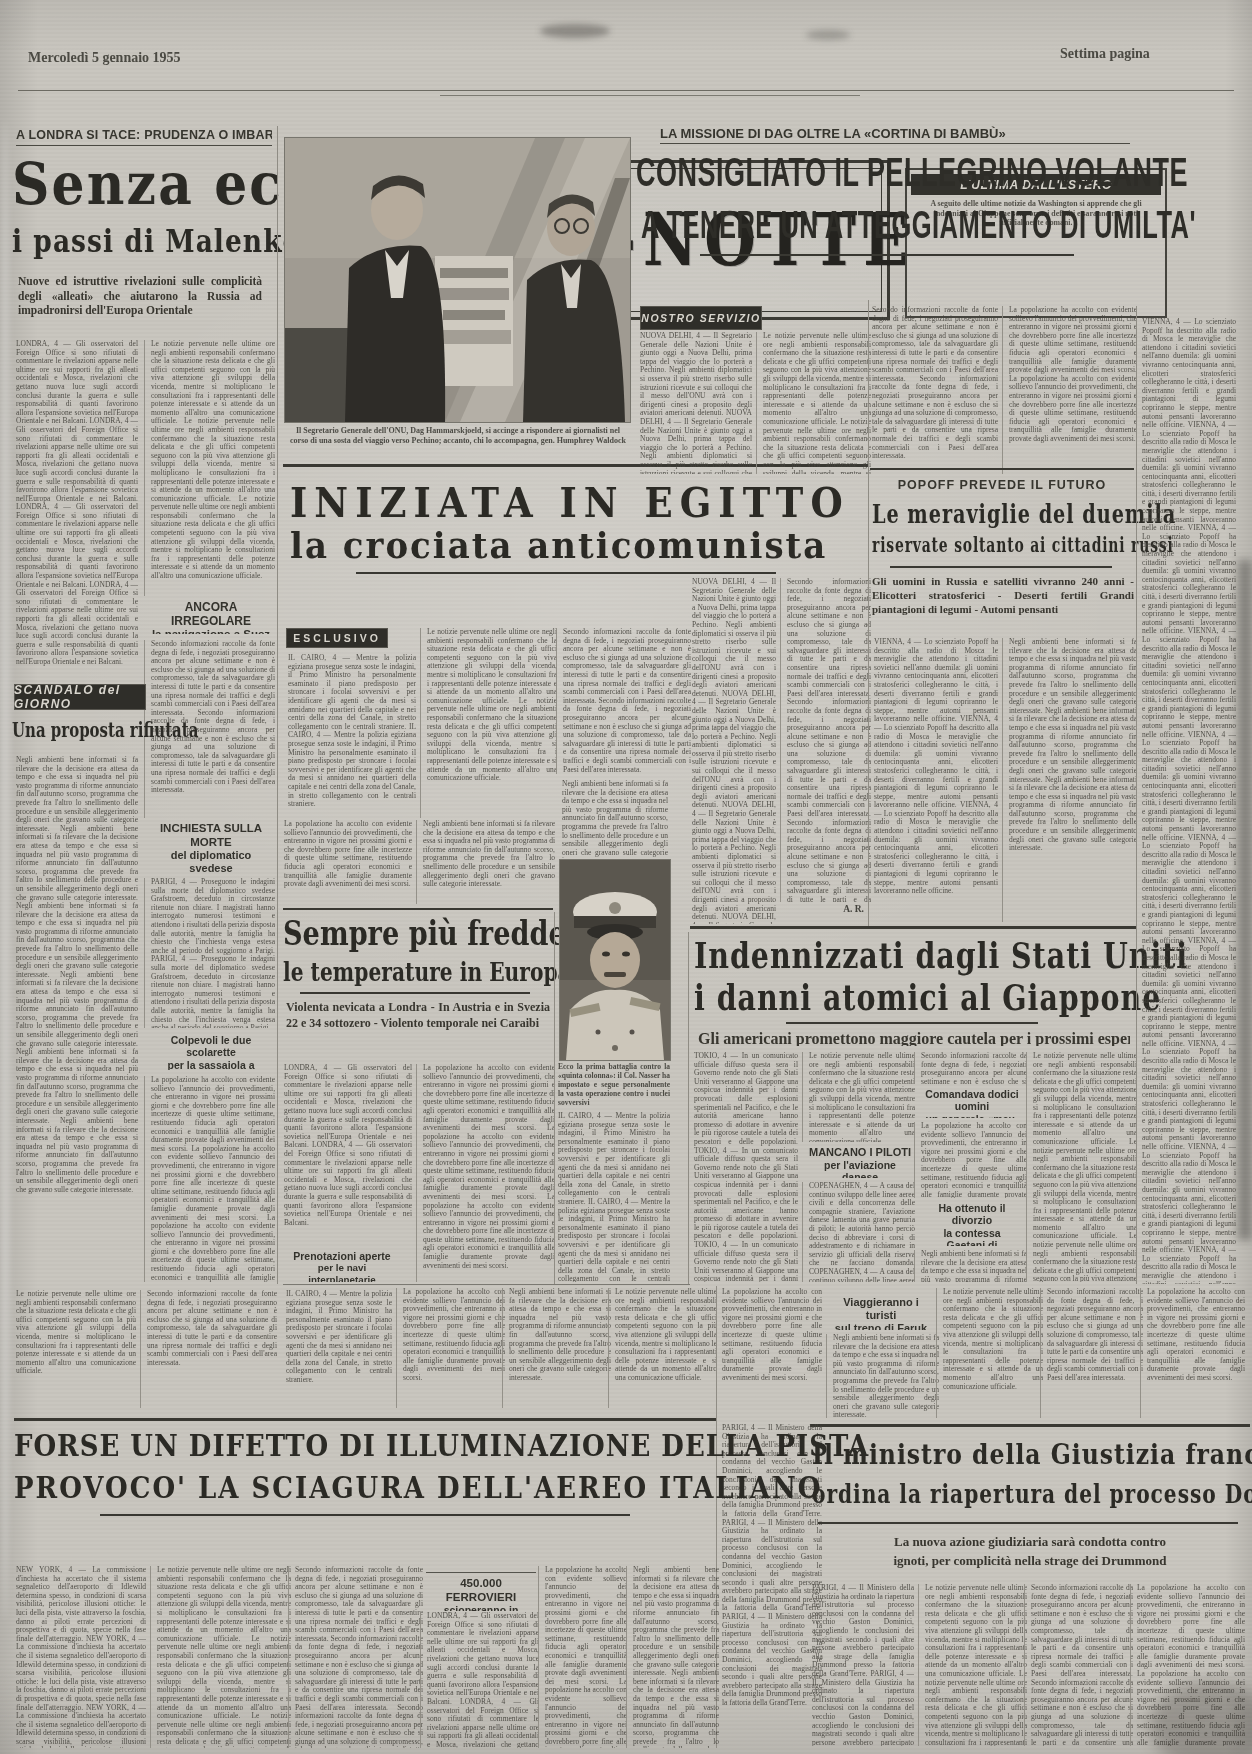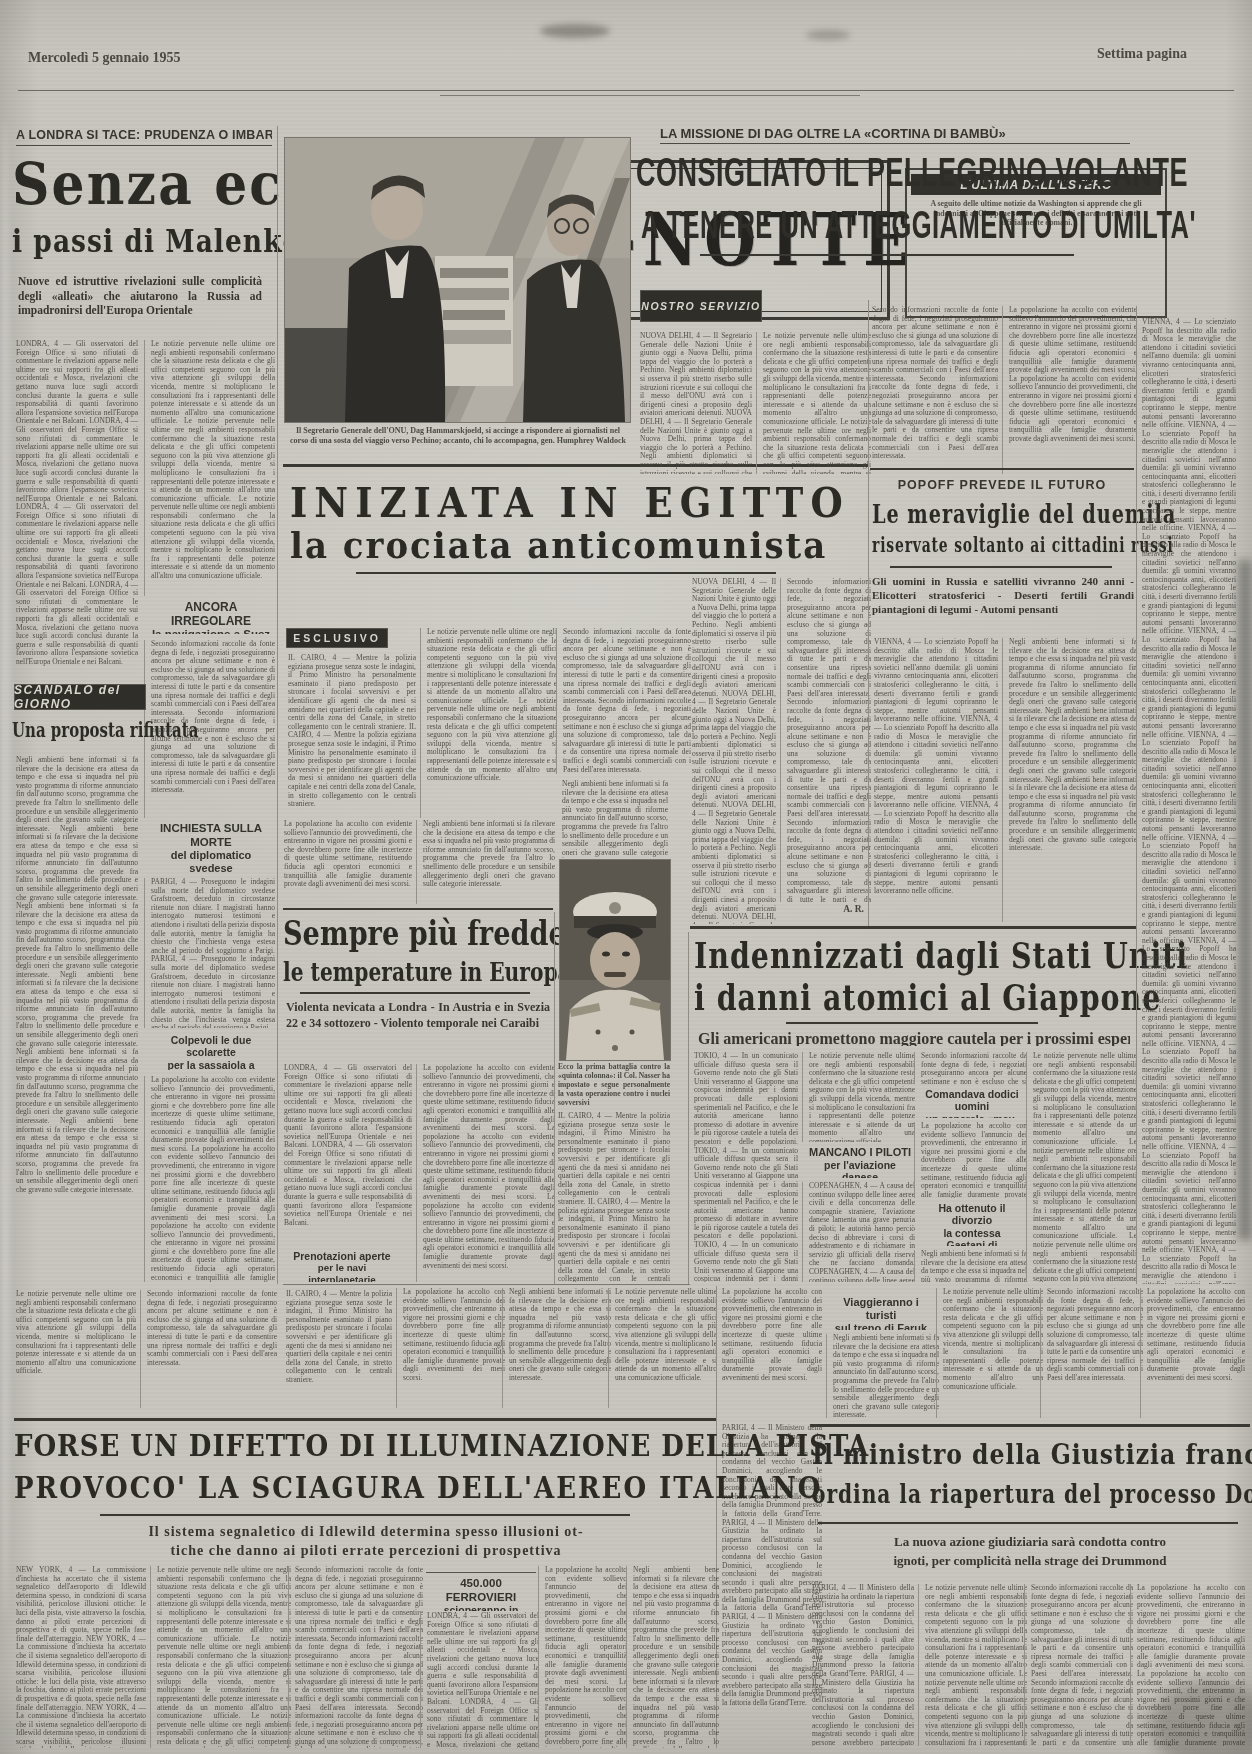--- a/index.html
+++ b/index.html
@@ -36,21 +36,21 @@
       font:bold italic 12px "Liberation Sans",sans-serif;letter-spacing:.5px;}
   .newsbox .txt{margin:2px 8px;font:bold 7.8px/9.6px "Liberation Serif",serif;color:#504e47;text-align:center;filter:blur(.2px);}
   .smudge{position:absolute;border-radius:50%;filter:blur(3px);}
 </style>
 </head>
 <body>
 
 <div id="paper">
 
   <div class="abs" style="left:28px;top:50px;width:320px;height:20px;font:bold 14px 'Liberation Serif',serif;color:#4b4a43;filter:blur(.3px);">Mercoledì 5 gennaio 1955</div>
-  <div class="abs" style="left:1060px;top:46px;width:164px;height:20px;font:bold 14px 'Liberation Serif',serif;color:#4b4a43;text-align:center;filter:blur(.3px);">Settima pagina</div>
+  <div class="abs" style="left:1060px;top:46px;width:164px;height:20px;font:bold 14px 'Liberation Serif',serif;color:#4b4a43;text-align:left;filter:blur(.3px);">Settima pagina</div>
   <div class="hrule" style="left:18px;top:90px;width:1216px;height:1px;background:#6c6a62;"></div>
   <div class="hrule" style="left:440px;top:95px;width:420px;height:1px;background:#7c7a72;"></div>
 
 
   <div class="abs" style="left:312px;top:160px;width:572px;height:154px;border:3px solid #3b3a34;outline:1px solid #3b3a34;outline-offset:-9px;display:flex;align-items:center;justify-content:center;background:rgba(255,255,255,.05);">
     <div style="font-family:'DejaVu Serif',serif;font-weight:bold;font-size:58px;letter-spacing:7px;color:#24231f;transform:scale(1.02,1.25);white-space:nowrap;text-shadow:1px 1px 0 rgba(0,0,0,.2);">SECOLO-NOTTE</div>
   </div>
 
   <div class="newsbox" style="left:905px;top:168px;width:258px;height:146px;">
     <div class="bar">L'ULTIMA DALL'ESTERO</div>
@@ -123,21 +123,21 @@
     </svg>
   </div>
   <div class="abs" style="left:287px;top:426px;width:342px;height:32px;font:bold 8px/10px 'Liberation Serif',serif;color:#4b4a44;text-align:center;overflow:hidden;filter:blur(.2px);">Il Segretario Generale dell'ONU, Dag Hammarskjoeld, si accinge a rispondere ai giornalisti nel corso di una sosta del viaggio verso Pechino; accanto, chi lo accompagna, gen. Humphrey Waldock</div>
 
   <div class="hrule" style="left:283px;top:464px;width:585px;height:3px;"></div>
 
   <div class="abs" style="left:660px;top:126px;width:470px;height:17px;font:bold 13px 'Liberation Sans',sans-serif;color:#36352e;text-align:left;border-bottom:1px solid #4a4942;white-space:nowrap;overflow:hidden;">LA MISSIONE DI DAG OLTRE LA «CORTINA DI BAMBÙ»</div>
   <div class="sanshead" style="left:636px;top:150px;width:502px;font-size:27px;transform:scale(1.0,1.5);transform-origin:center top;letter-spacing:.5px;">CONSIGLIATO IL PELLEGRINO VOLANTE</div>
   <div class="sanshead" style="left:636px;top:202px;width:502px;font-size:26px;transform:scale(.98,1.5);transform-origin:center top;letter-spacing:.5px;">A TENERE UN ATTEGGIAMENTO DI UMILTA'</div>
   <div class="hrule" style="left:700px;top:254px;width:374px;height:2px;"></div>
-  <div class="tag" style="left:640px;top:290px;width:122px;height:32px;font-size:10.5px;">NOSTRO SERVIZIO</div>
+  <div class="tag" style="left:640px;top:306px;width:122px;height:24px;font-size:10.5px;">NOSTRO SERVIZIO</div>
 
   <div class="col" style="left:640px;top:332px;width:112px;height:142px;">NUOVA DELHI, 4 — Il Segretario Generale delle Nazioni Unite è giunto oggi a Nuova Delhi, prima tappa del viaggio che lo porterà a Pechino. Negli ambienti diplomatici si osserva il più stretto riserbo sulle istruzioni ricevute e sui colloqui che il messo dell'ONU avrà con i dirigenti cinesi a proposito degli aviatori americani detenuti.  NUOVA DELHI, 4 — Il Segretario Generale delle Nazioni Unite è giunto oggi a Nuova Delhi, prima tappa del viaggio che lo porterà a Pechino. Negli ambienti diplomatici si osserva il più stretto riserbo sulle istruzioni ricevute e sui colloqui che il messo dell'ONU avrà con i dirigenti cinesi a proposito degli aviatori americani detenuti.</div>
   <div class="col rl" style="left:756px;top:332px;width:108px;height:142px;">Le notizie pervenute nelle ultime ore negli ambienti responsabili confermano che la situazione resta delicata e che gli uffici competenti seguono con la più viva attenzione gli sviluppi della vicenda, mentre si moltiplicano le consultazioni fra i rappresentanti delle potenze interessate e si attende da un momento all'altro una comunicazione ufficiale.  Le notizie pervenute nelle ultime ore negli ambienti responsabili confermano che la situazione resta delicata e che gli uffici competenti seguono con la più viva attenzione gli sviluppi della vicenda, mentre si moltiplicano le consultazioni fra i rappresentanti delle potenze interessate e si attende da un momento all'altro una comunicazione ufficiale.</div>
   <div class="col" style="left:872px;top:306px;width:126px;height:168px;">Secondo informazioni raccolte da fonte degna di fede, i negoziati proseguiranno ancora per alcune settimane e non è escluso che si giunga ad una soluzione di compromesso, tale da salvaguardare gli interessi di tutte le parti e da consentire una ripresa normale dei traffici e degli scambi commerciali con i Paesi dell'area interessata.  Secondo informazioni raccolte da fonte degna di fede, i negoziati proseguiranno ancora per alcune settimane e non è escluso che si giunga ad una soluzione di compromesso, tale da salvaguardare gli interessi di tutte le parti e da consentire una ripresa normale dei traffici e degli scambi commerciali con i Paesi dell'area interessata.</div>
   <div class="col rl" style="left:1002px;top:306px;width:128px;height:168px;">La popolazione ha accolto con evidente sollievo l'annuncio dei provvedimenti, che entreranno in vigore nei prossimi giorni e che dovrebbero porre fine alle incertezze di queste ultime settimane, restituendo fiducia agli operatori economici e tranquillità alle famiglie duramente provate dagli avvenimenti dei mesi scorsi.  La popolazione ha accolto con evidente sollievo l'annuncio dei provvedimenti, che entreranno in vigore nei prossimi giorni e che dovrebbero porre fine alle incertezze di queste ultime settimane, restituendo fiducia agli operatori economici e tranquillità alle famiglie duramente provate dagli avvenimenti dei mesi scorsi.</div>
 
   <div class="col" style="left:692px;top:578px;width:84px;height:346px;">NUOVA DELHI, 4 — Il Segretario Generale delle Nazioni Unite è giunto oggi a Nuova Delhi, prima tappa del viaggio che lo porterà a Pechino. Negli ambienti diplomatici si osserva il più stretto riserbo sulle istruzioni ricevute e sui colloqui che il messo dell'ONU avrà con i dirigenti cinesi a proposito degli aviatori americani detenuti.  NUOVA DELHI, 4 — Il Segretario Generale delle Nazioni Unite è giunto oggi a Nuova Delhi, prima tappa del viaggio che lo porterà a Pechino. Negli ambienti diplomatici si osserva il più stretto riserbo sulle istruzioni ricevute e sui colloqui che il messo dell'ONU avrà con i dirigenti cinesi a proposito degli aviatori americani detenuti.  NUOVA DELHI, 4 — Il Segretario Generale delle Nazioni Unite è giunto oggi a Nuova Delhi, prima tappa del viaggio che lo porterà a Pechino. Negli ambienti diplomatici si osserva il più stretto riserbo sulle istruzioni ricevute e sui colloqui che il messo dell'ONU avrà con i dirigenti cinesi a proposito degli aviatori americani detenuti.  NUOVA DELHI, 4 — Il Segretario Generale delle Nazioni Unite è giunto oggi a Nuova Delhi, prima tappa del viaggio che lo porterà a Pechino. Negli ambienti diplomatici si osserva il più stretto riserbo sulle istruzioni ricevute e sui colloqui che il messo dell'ONU avrà con i dirigenti cinesi a proposito degli aviatori americani detenuti.</div>
   <div class="col rl" style="left:780px;top:578px;width:84px;height:324px;">Secondo informazioni raccolte da fonte degna di fede, i negoziati proseguiranno ancora per alcune settimane e non è escluso che si giunga ad una soluzione di compromesso, tale da salvaguardare gli interessi di tutte le parti e da consentire una ripresa normale dei traffici e degli scambi commerciali con i Paesi dell'area interessata.  Secondo informazioni raccolte da fonte degna di fede, i negoziati proseguiranno ancora per alcune settimane e non è escluso che si giunga ad una soluzione di compromesso, tale da salvaguardare gli interessi di tutte le parti e da consentire una ripresa normale dei traffici e degli scambi commerciali con i Paesi dell'area interessata.  Secondo informazioni raccolte da fonte degna di fede, i negoziati proseguiranno ancora per alcune settimane e non è escluso che si giunga ad una soluzione di compromesso, tale da salvaguardare gli interessi di tutte le parti e da consentire una ripresa normale dei traffici e degli scambi commerciali con i Paesi dell'area interessata.  Secondo informazioni raccolte da fonte degna di fede, i negoziati proseguiranno ancora per alcune settimane e non è escluso che si giunga ad una soluzione di compromesso, tale da salvaguardare gli interessi di tutte le parti e da consentire una ripresa normale dei traffici e degli scambi commerciali con i Paesi dell'area interessata.</div>
   <div class="abs" style="left:780px;top:904px;width:84px;height:14px;font:bold 9.5px 'Liberation Serif',serif;color:#44433d;text-align:right;">A. R.</div>
 
@@ -264,24 +264,20 @@
   </div>
   <div class="col" style="left:812px;top:1584px;width:102px;height:162px;">PARIGI, 4 — Il Ministero della Giustizia ha ordinato la riapertura dell'istruttoria sul processo conclusosi con la condanna del vecchio Gaston Dominici, accogliendo le conclusioni dei magistrati secondo i quali altre persone avrebbero partecipato alla strage della famiglia Drummond presso la fattoria della Grand'Terre.  PARIGI, 4 — Il Ministero della Giustizia ha ordinato la riapertura dell'istruttoria sul processo conclusosi con la condanna del vecchio Gaston Dominici, accogliendo le conclusioni dei magistrati secondo i quali altre persone avrebbero partecipato alla strage della famiglia Drummond presso la fattoria della Grand'Terre.</div>
   <div class="col rl" style="left:918px;top:1584px;width:102px;height:162px;">Le notizie pervenute nelle ultime ore negli ambienti responsabili confermano che la situazione resta delicata e che gli uffici competenti seguono con la più viva attenzione gli sviluppi della vicenda, mentre si moltiplicano le consultazioni fra i rappresentanti delle potenze interessate e si attende da un momento all'altro una comunicazione ufficiale.  Le notizie pervenute nelle ultime ore negli ambienti responsabili confermano che la situazione resta delicata e che gli uffici competenti seguono con la più viva attenzione gli sviluppi della vicenda, mentre si moltiplicano le consultazioni fra i rappresentanti delle potenze interessate e si attende da un momento all'altro una comunicazione ufficiale.</div>
   <div class="col rl" style="left:1024px;top:1584px;width:102px;height:162px;">Secondo informazioni raccolte da fonte degna di fede, i negoziati proseguiranno ancora per alcune settimane e non è escluso che si giunga ad una soluzione di compromesso, tale da salvaguardare gli interessi di tutte le parti e da consentire una ripresa normale dei traffici e degli scambi commerciali con i Paesi dell'area interessata.  Secondo informazioni raccolte da fonte degna di fede, i negoziati proseguiranno ancora per alcune settimane e non è escluso che si giunga ad una soluzione di compromesso, tale da salvaguardare gli interessi di tutte le parti e da consentire una ripresa normale dei traffici e degli scambi commerciali con i Paesi dell'area interessata.</div>
   <div class="col rl" style="left:1130px;top:1584px;width:108px;height:162px;">La popolazione ha accolto con evidente sollievo l'annuncio dei provvedimenti, che entreranno in vigore nei prossimi giorni e che dovrebbero porre fine alle incertezze di queste ultime settimane, restituendo fiducia agli operatori economici e tranquillità alle famiglie duramente provate dagli avvenimenti dei mesi scorsi.  La popolazione ha accolto con evidente sollievo l'annuncio dei provvedimenti, che entreranno in vigore nei prossimi giorni e che dovrebbero porre fine alle incertezze di queste ultime settimane, restituendo fiducia agli operatori economici e tranquillità alle famiglie duramente provate dagli avvenimenti dei mesi scorsi.</div>
 
   <div class="hrule" style="left:14px;top:1418px;width:702px;height:3px;"></div>
   <div class="serifhead" style="left:14px;top:1428px;width:702px;font-size:26px;letter-spacing:1px;text-align:center;transform:scale(1,1.15);transform-origin:center top;">FORSE UN DIFETTO DI ILLUMINAZIONE DELLA PISTA</div>
   <div class="serifhead" style="left:14px;top:1470px;width:702px;font-size:26px;letter-spacing:2px;text-align:center;transform:scale(1,1.15);transform-origin:center top;">PROVOCO' LA SCIAGURA DELL'AEREO ITALIANO</div>
   <div class="hrule" style="left:100px;top:1514px;width:530px;height:2px;"></div>
-  <div class="shead" style="left:60px;top:1522px;width:612px;height:40px;font-size:14px;line-height:19px;text-align:center;overflow:hidden;letter-spacing:1px;">
-    <div>Il sistema segnaletico di Idlewild determina spesso illusioni ot-</div>
-    <div>tiche che danno ai piloti errate percezioni di prospettiva</div>
-  </div>
   <div class="col" style="left:16px;top:1566px;width:130px;height:182px;">NEW YORK, 4 — La commissione d'inchiesta ha accertato che il sistema segnaletico dell'aeroporto di Idlewild determina spesso, in condizioni di scarsa visibilità, pericolose illusioni ottiche: le luci della pista, viste attraverso la foschia, danno ai piloti errate percezioni di prospettiva e di quota, specie nella fase finale dell'atterraggio.  NEW YORK, 4 — La commissione d'inchiesta ha accertato che il sistema segnaletico dell'aeroporto di Idlewild determina spesso, in condizioni di scarsa visibilità, pericolose illusioni ottiche: le luci della pista, viste attraverso la foschia, danno ai piloti errate percezioni di prospettiva e di quota, specie nella fase finale dell'atterraggio.  NEW YORK, 4 — La commissione d'inchiesta ha accertato che il sistema segnaletico dell'aeroporto di Idlewild determina spesso, in condizioni di scarsa visibilità, pericolose illusioni ottiche: le luci della pista, viste attraverso la foschia, danno ai piloti errate percezioni di prospettiva e di quota, specie nella fase finale dell'atterraggio.</div>
   <div class="col rl" style="left:150px;top:1566px;width:134px;height:182px;">Le notizie pervenute nelle ultime ore negli ambienti responsabili confermano che la situazione resta delicata e che gli uffici competenti seguono con la più viva attenzione gli sviluppi della vicenda, mentre si moltiplicano le consultazioni fra i rappresentanti delle potenze interessate e si attende da un momento all'altro una comunicazione ufficiale.  Le notizie pervenute nelle ultime ore negli ambienti responsabili confermano che la situazione resta delicata e che gli uffici competenti seguono con la più viva attenzione gli sviluppi della vicenda, mentre si moltiplicano le consultazioni fra i rappresentanti delle potenze interessate e si attende da un momento all'altro una comunicazione ufficiale.  Le notizie pervenute nelle ultime ore negli ambienti responsabili confermano che la situazione resta delicata e che gli uffici competenti seguono con la più viva attenzione gli sviluppi della vicenda, mentre si moltiplicano le consultazioni fra i rappresentanti delle potenze interessate e si attende da un momento all'altro una comunicazione ufficiale.</div>
   <div class="col rl" style="left:288px;top:1566px;width:128px;height:182px;">Secondo informazioni raccolte da fonte degna di fede, i negoziati proseguiranno ancora per alcune settimane e non è escluso che si giunga ad una soluzione di compromesso, tale da salvaguardare gli interessi di tutte le parti e da consentire una ripresa normale dei traffici e degli scambi commerciali con i Paesi dell'area interessata.  Secondo informazioni raccolte da fonte degna di fede, i negoziati proseguiranno ancora per alcune settimane e non è escluso che si giunga ad una soluzione di compromesso, tale da salvaguardare gli interessi di tutte le parti e da consentire una ripresa normale dei traffici e degli scambi commerciali con i Paesi dell'area interessata.  Secondo informazioni raccolte da fonte degna di fede, i negoziati proseguiranno ancora per alcune settimane e non è escluso che si giunga ad una soluzione di compromesso, tale da salvaguardare gli interessi di tutte le parti e da consentire una ripresa normale dei traffici e degli scambi commerciali con i Paesi dell'area interessata.</div>
   <div class="bhead" style="left:426px;top:1572px;width:110px;height:34px;font-size:11.5px;border-top:1px solid #55544d;padding-top:4px;">
     <div>450.000 FERROVIERI</div>
     <div style="font-size:10.5px;">scioperanno in Inghilterra</div>
   </div>
   <div class="col rl" style="left:420px;top:1612px;width:112px;height:136px;">LONDRA, 4 — Gli osservatori del Foreign Office si sono rifiutati di commentare le rivelazioni apparse nelle ultime ore sui rapporti fra gli alleati occidentali e Mosca, rivelazioni che gettano nuova luce sugli accordi conclusi durante la guerra e sulle responsabilità di quanti favorirono allora l'espansione sovietica nell'Europa Orientale e nei Balcani.  LONDRA, 4 — Gli osservatori del Foreign Office si sono rifiutati di commentare le rivelazioni apparse nelle ultime ore sui rapporti fra gli alleati occidentali e Mosca, rivelazioni che gettano nuova luce sugli accordi conclusi durante la guerra e sulle responsabilità di quanti favorirono allora l'espansione sovietica nell'Europa Orientale e nei Balcani.</div>
   <div class="col rl" style="left:538px;top:1566px;width:82px;height:182px;">La popolazione ha accolto con evidente sollievo l'annuncio dei provvedimenti, che entreranno in vigore nei prossimi giorni e che dovrebbero porre fine alle incertezze di queste ultime settimane, restituendo fiducia agli operatori economici e tranquillità alle famiglie duramente provate dagli avvenimenti dei mesi scorsi.  La popolazione ha accolto con evidente sollievo l'annuncio dei provvedimenti, che entreranno in vigore nei prossimi giorni e che dovrebbero porre fine alle incertezze di queste ultime settimane, restituendo fiducia agli operatori economici e tranquillità alle famiglie duramente provate dagli avvenimenti dei mesi scorsi.  La popolazione ha accolto con evidente sollievo l'annuncio dei provvedimenti, che entreranno in vigore nei prossimi giorni e che dovrebbero porre fine alle incertezze di queste ultime settimane, restituendo fiducia agli operatori economici e tranquillità alle famiglie duramente provate dagli avvenimenti dei mesi scorsi.</div>
   <div class="col rl" style="left:626px;top:1566px;width:86px;height:182px;">Negli ambienti bene informati si fa rilevare che la decisione era attesa da tempo e che essa si inquadra nel più vasto programma di riforme annunciato fin dall'autunno scorso, programma che prevede fra l'altro lo snellimento delle procedure e un sensibile alleggerimento degli oneri che gravano sulle categorie interessate.  Negli ambienti bene informati si fa rilevare che la decisione era attesa da tempo e che essa si inquadra nel più vasto programma di riforme annunciato fin dall'autunno scorso, programma che prevede fra l'altro lo snellimento delle procedure e un sensibile alleggerimento degli oneri che gravano sulle categorie interessate.  Negli ambienti bene informati si fa rilevare che la decisione era attesa da tempo e che essa si inquadra nel più vasto programma di riforme annunciato fin dall'autunno scorso, programma che prevede fra l'altro lo snellimento delle procedure e un sensibile alleggerimento degli oneri che gravano sulle categorie interessate.</div>

